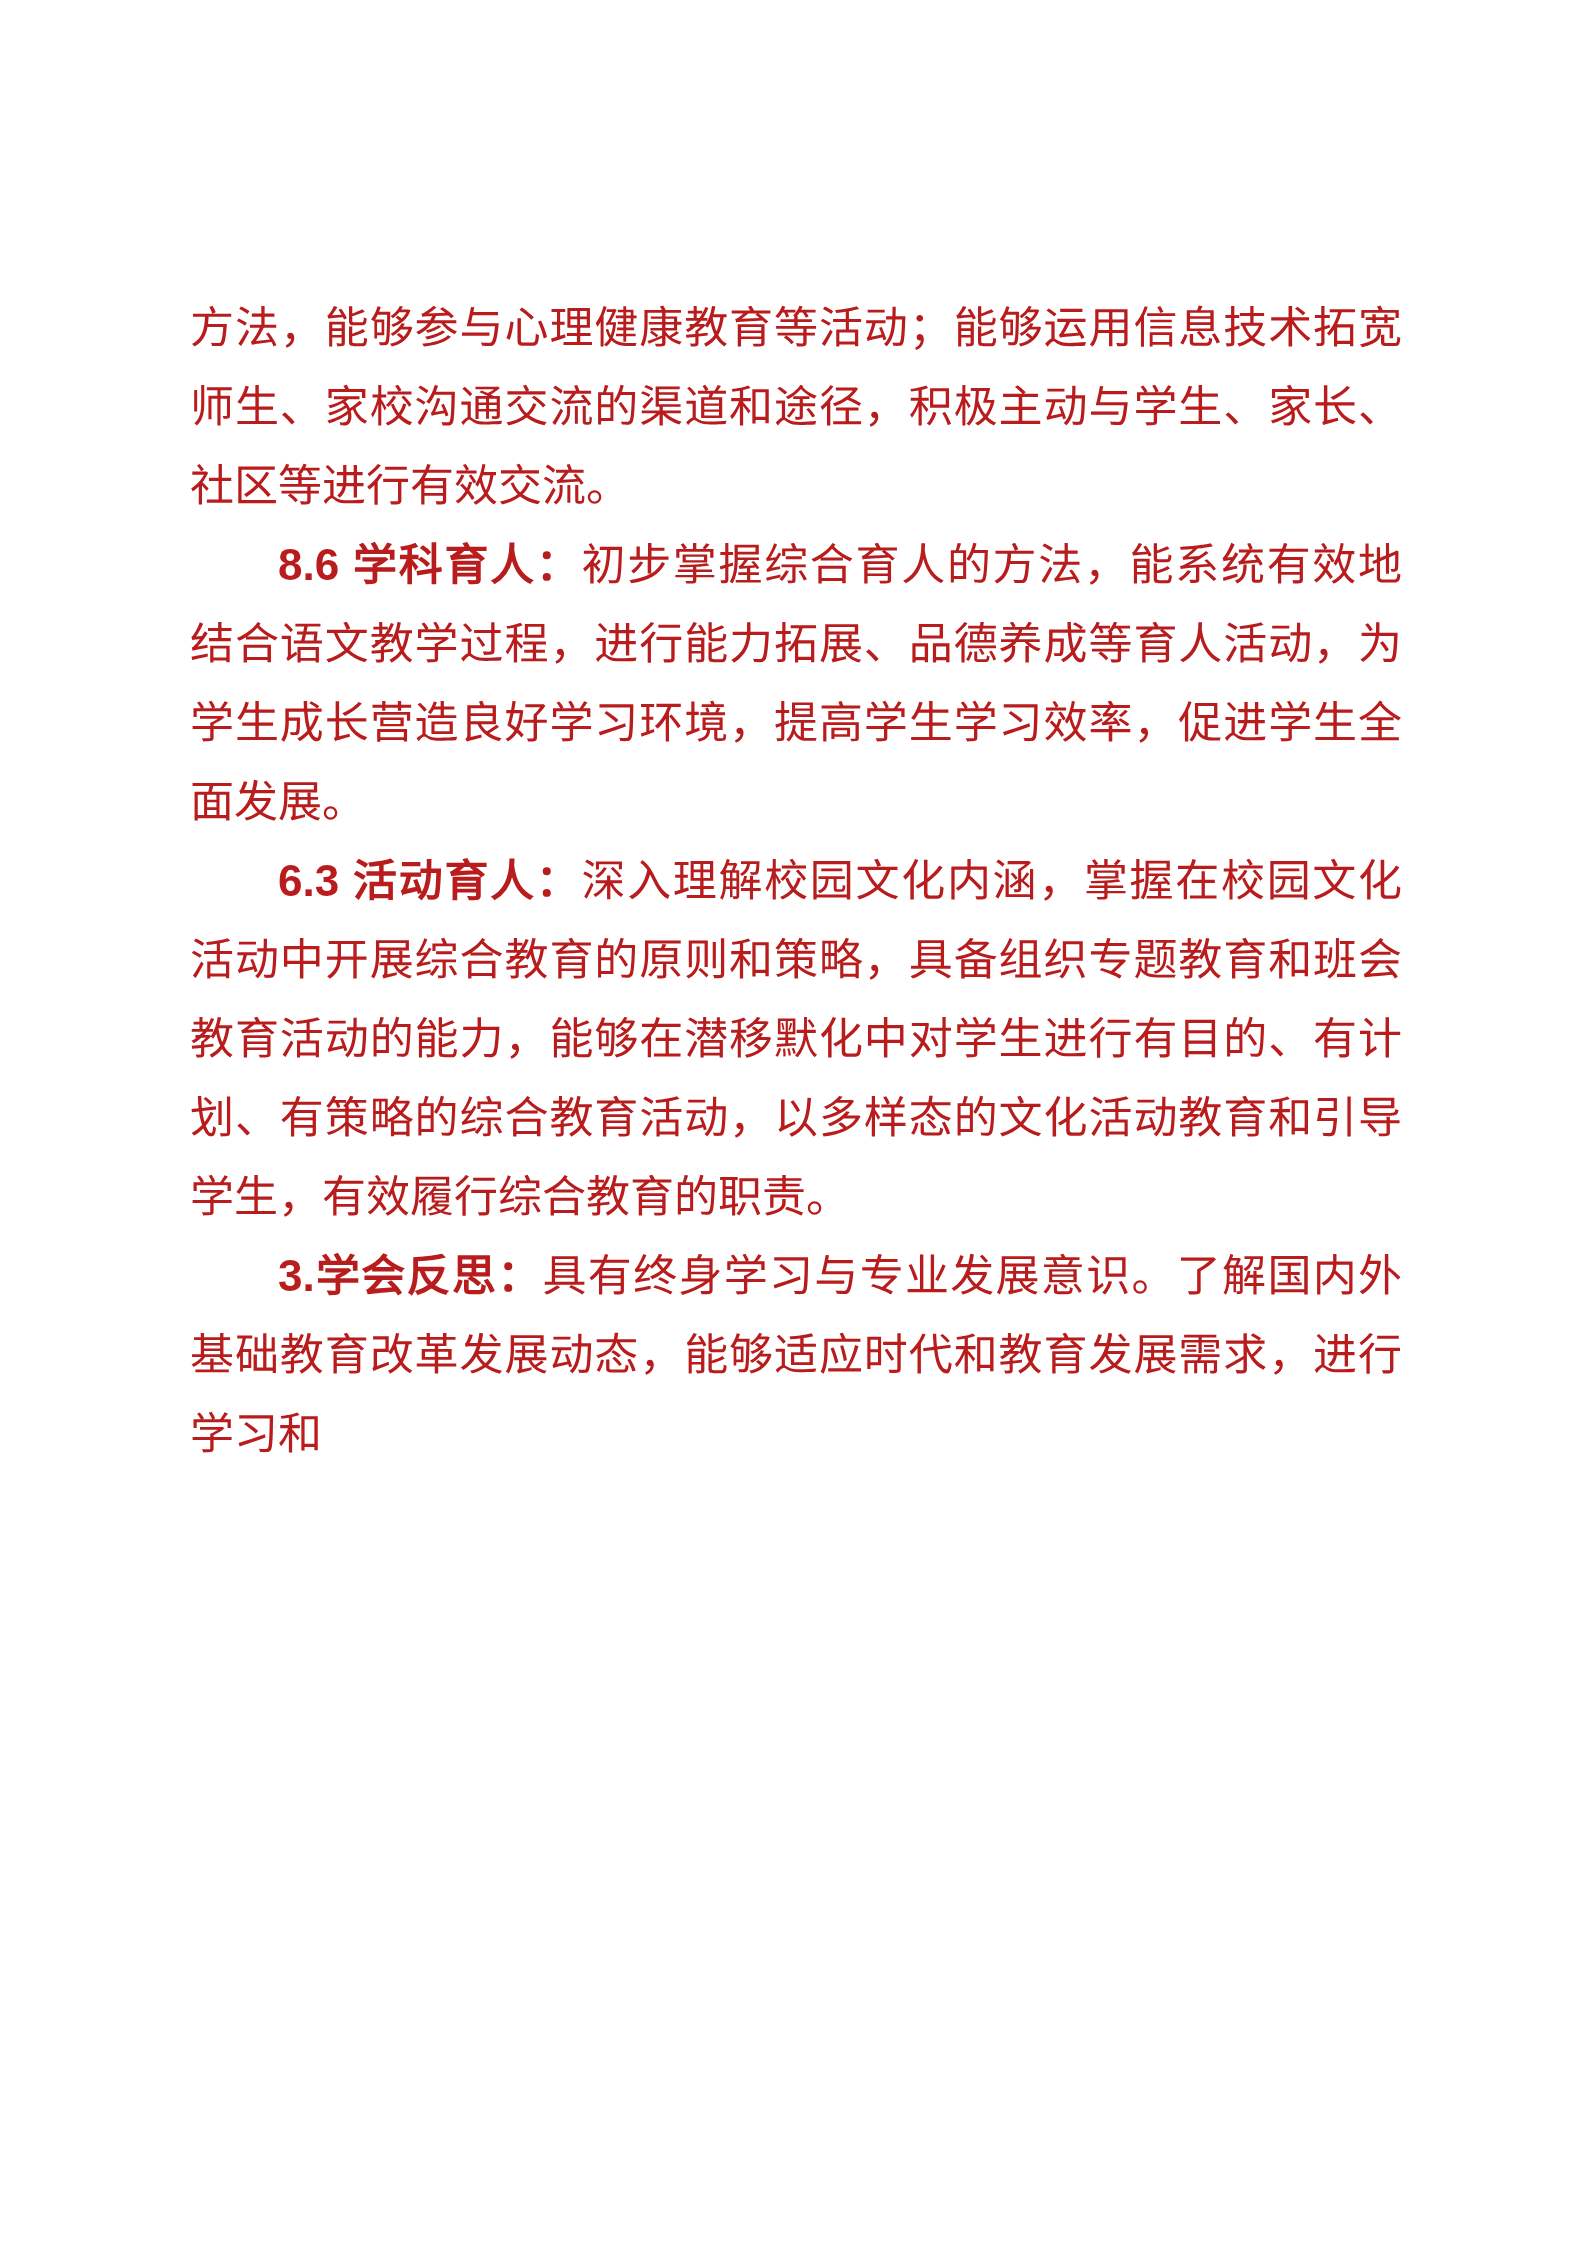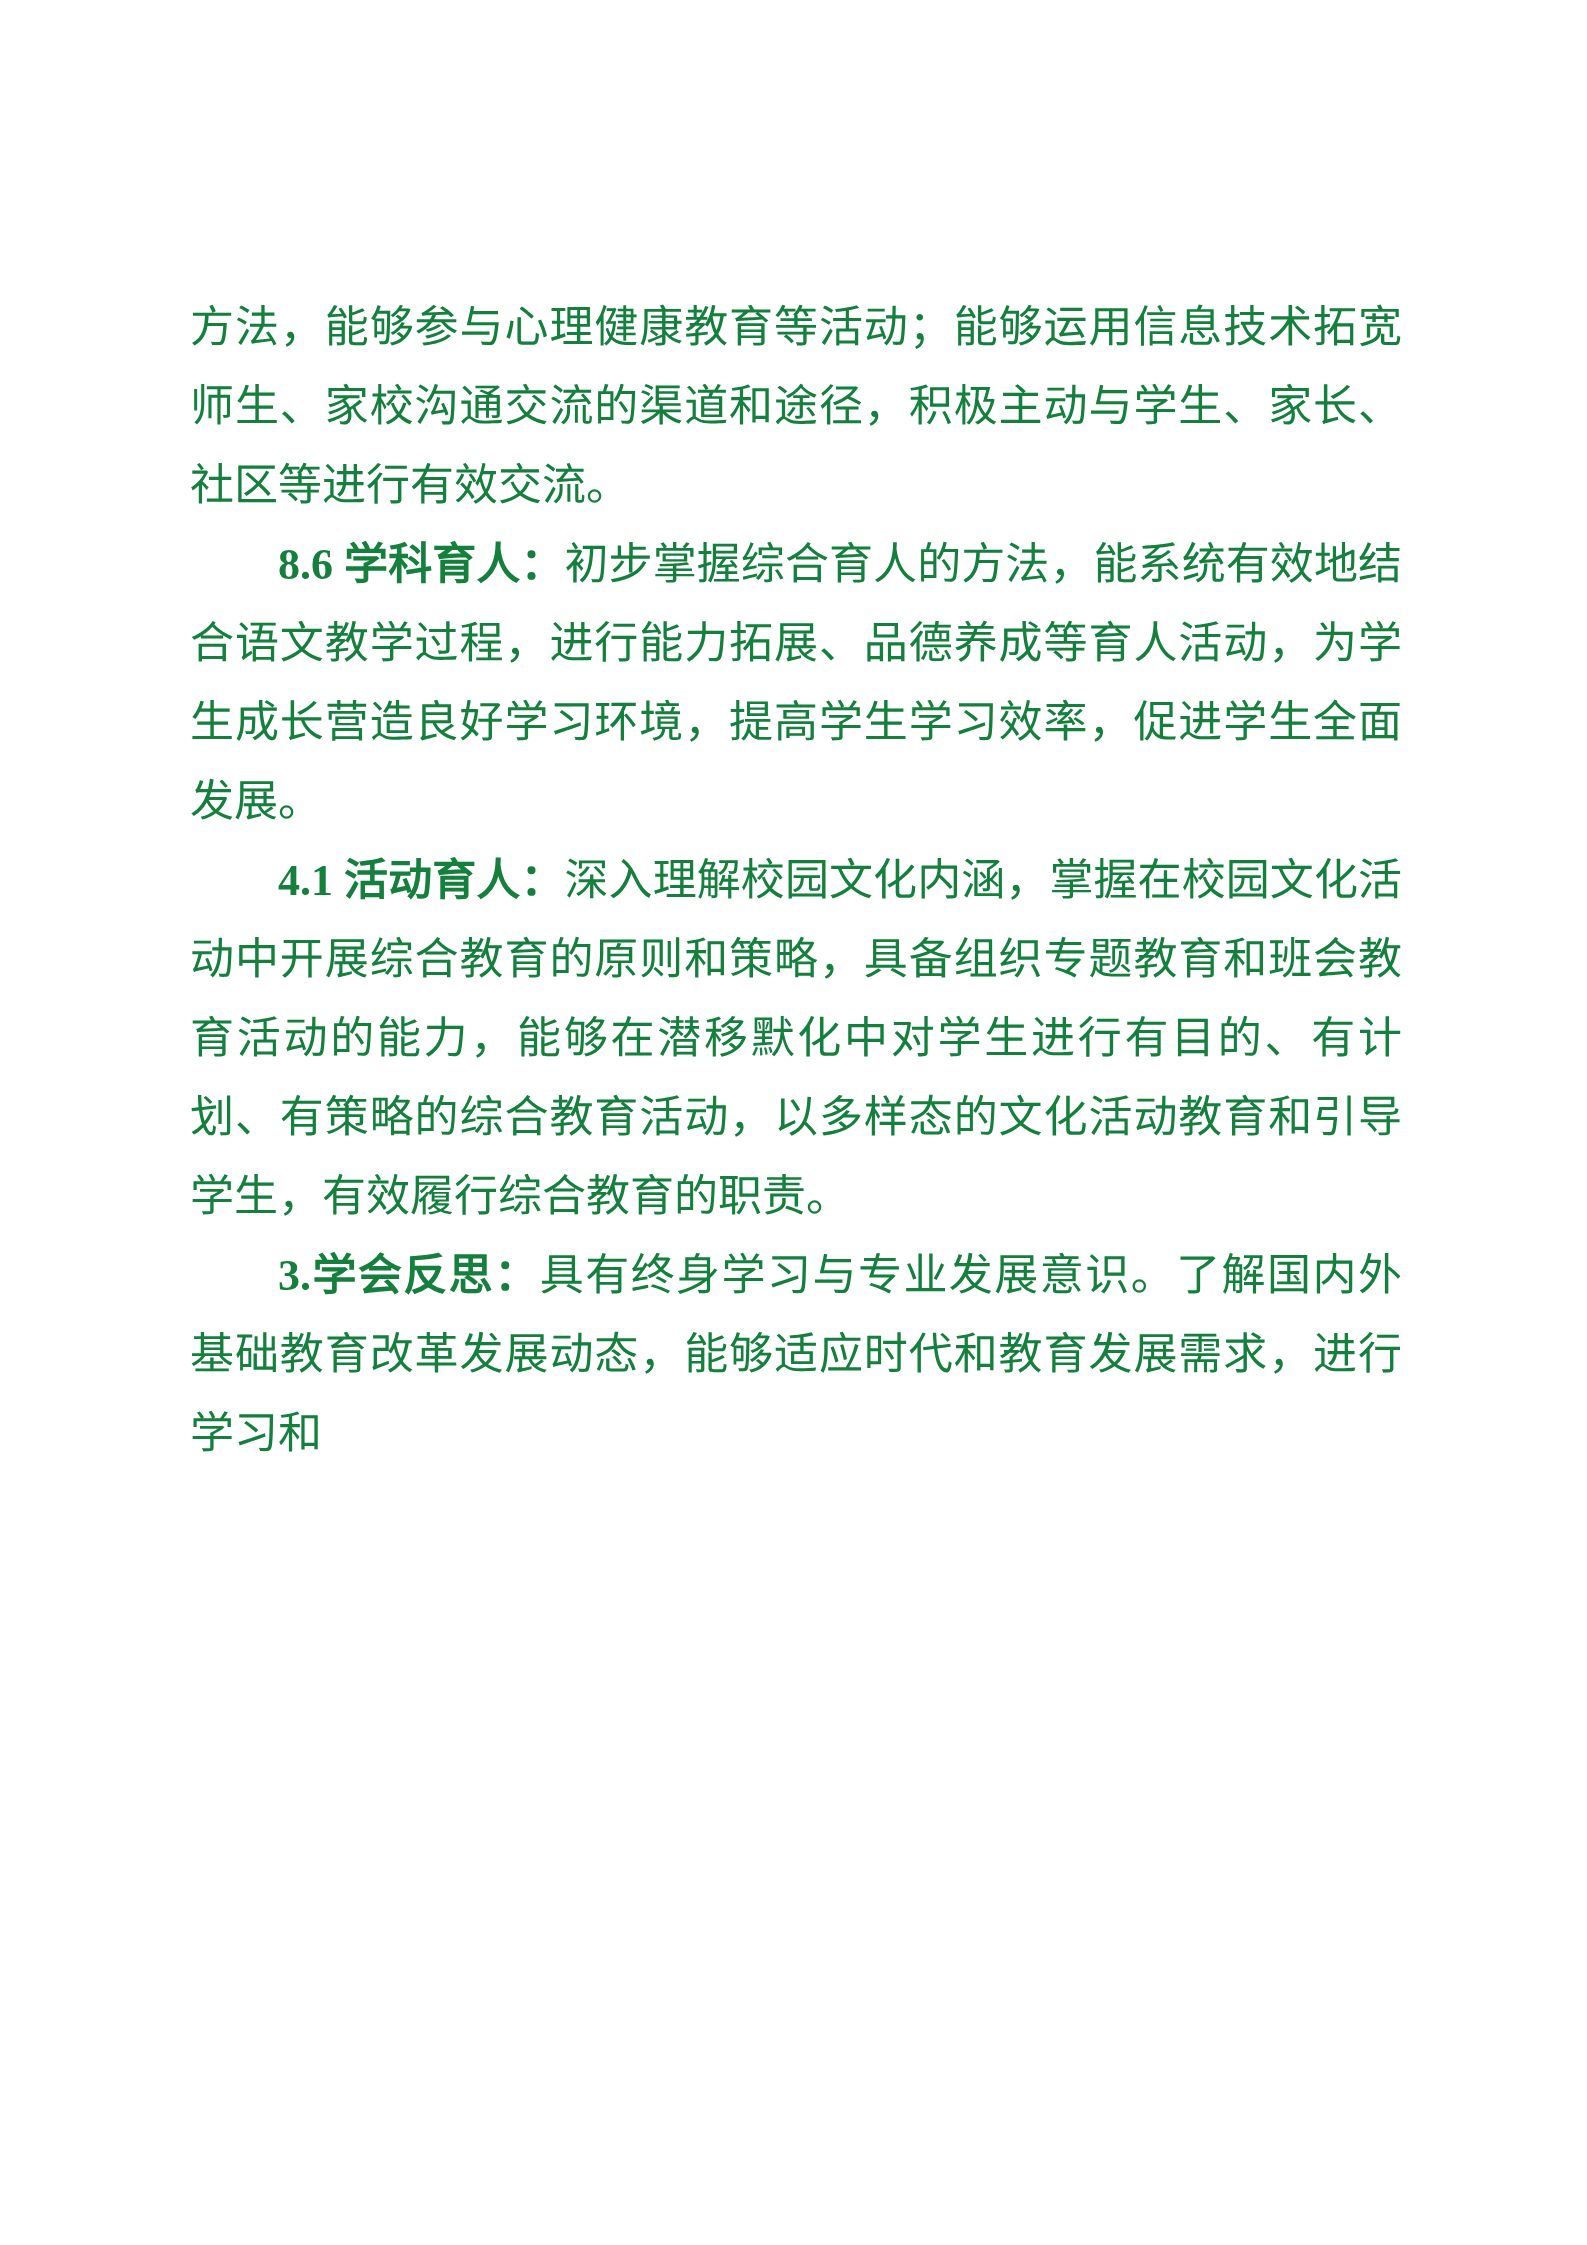--- a/index.html
+++ b/index.html
@@ -5,22 +5,22 @@
   html, body {
     margin: 0;
     padding: 0;
     background: #ffffff;
   }
   .page {
     position: relative;
     width: 1587px;
     height: 1723px;
     background: #ffffff;
-    color: #15803d;
-    font-family: Liberation Serif, serif;
+    color: #b91c1c;
+    font-family: Liberation Sans, sans-serif;
     overflow: hidden;
   }
   .text-block {
     position: absolute;
     left: 190px;
     top: 288px;
     width: 1212px;
     font-size: 44px;
     line-height: 79px;
     text-align: justify;
@@ -53,21 +53,21 @@
 <div class="page">
 
   <div class="text-block">
 
     <p class="no-indent"><span class="para-lead"></span><span>方法，能够参与心理健康教育等活动；能够运用信息技术拓宽师生、家校沟通交流的渠道和途径，积极主动与学生、家长、社区等进行有效交流。</span></p>
 
 
 
     <p><span class="para-lead">8.6 学科育人：</span><span>初步掌握综合育人的方法，能系统有效地结合语文教学过程，进行能力拓展、品德养成等育人活动，为学生成长营造良好学习环境，提高学生学习效率，促进学生全面发展。</span></p>
 
-    <p><span class="para-lead">4.1 活动育人：</span><span>深入理解校园文化内涵，掌握在校园文化活动中开展综合教育的原则和策略，具备组织专题教育和班会教育活动的能力，能够在潜移默化中对学生进行有目的、有计划、有策略的综合教育活动，以多样态的文化活动教育和引导学生，有效履行综合教育的职责。</span></p>
+    <p><span class="para-lead">6.3 活动育人：</span><span>深入理解校园文化内涵，掌握在校园文化活动中开展综合教育的原则和策略，具备组织专题教育和班会教育活动的能力，能够在潜移默化中对学生进行有目的、有计划、有策略的综合教育活动，以多样态的文化活动教育和引导学生，有效履行综合教育的职责。</span></p>
 
     <p><span class="para-lead">3.学会反思：</span><span>具有终身学习与专业发展意识。了解国内外基础教育改革发展动态，能够适应时代和教育发展需求，进行学习和</span></p>
 
   </div>
 
   <div class="page-footer"><span>— 8 —</span></div>
 
 </div>
 
 </body></html>

